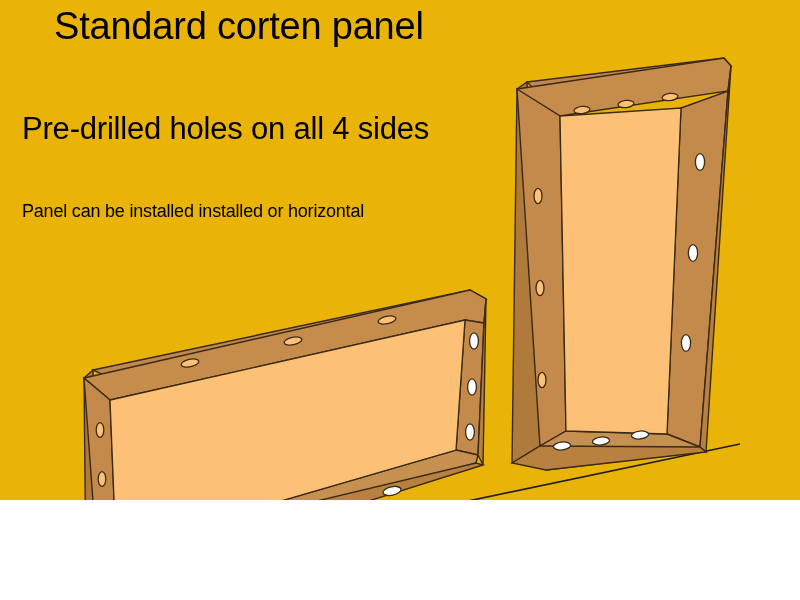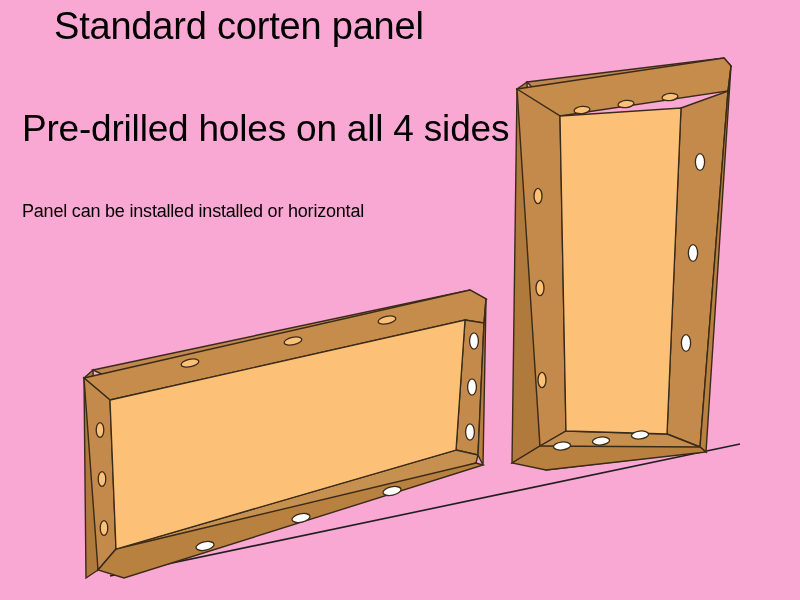--- a/index.html
+++ b/index.html
@@ -3,43 +3,43 @@
 <meta charset="utf-8">
 <style>
   html, body {
     margin: 0;
     padding: 0;
     background: #ffffff;
   }
   #page {
     position: relative;
     width: 800px;
-    height: 600px;
-    background: #f9a8d4;
+    height: 500px;
+    background: #eab308;
     overflow: hidden;
     font-family: "Liberation Sans", sans-serif;
   }
   .txt {
     position: absolute;
     color: #000000;
     white-space: nowrap;
     font-family: "Liberation Sans", sans-serif;
     font-weight: 400;
     letter-spacing: -0.2px;
   }
   #title-text {
     left: 54px;
     top: 4px;
     font-size: 38px;
     line-height: 44px;
   }
   #subtitle-text {
     left: 22px;
     top: 110px;
-    font-size: 37px;
+    font-size: 31px;
     line-height: 38px;
   }
   #note-text {
     left: 22px;
     top: 199px;
     font-size: 18px;
     line-height: 24px;
   }
   #drawing {
     position: absolute;

